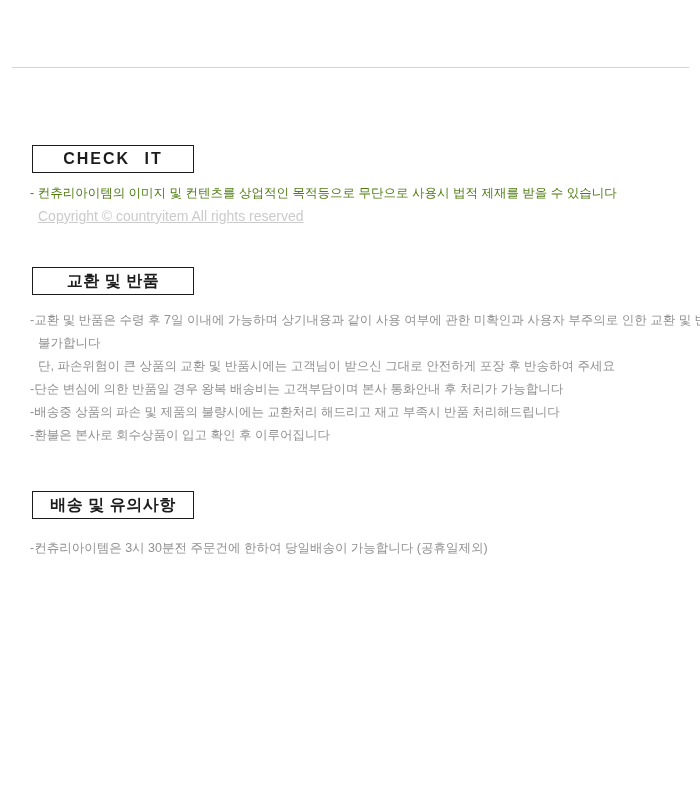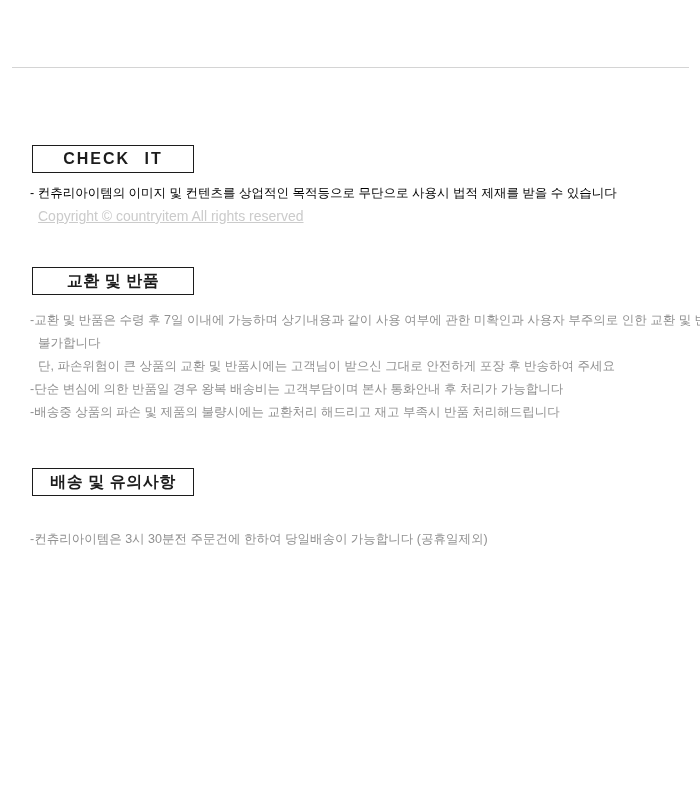--- a/index.html
+++ b/index.html
@@ -40,40 +40,40 @@
       word-spacing: 8px;
     }
     .box-check { margin-top: 77px; }
     .box-exchange { margin-top: 44px; }
     .box-shipping { margin-top: 44px; }
     p { margin: 0; }
     .notice-line {
       margin: 12px 30px 4px 30px;
       font-size: 12.5px;
       line-height: 16px;
-      color: #000000;
+      color: #4d7c0f;
     }
     .copyright-line {
       margin: 8px 0 0 38px;
       font-size: 14px;
       line-height: 14px;
       color: #cbcbcb;
       text-decoration: underline;
     }
     .bullet-list {
       margin: 14px 28px 0 30px;
       font-size: 12.5px;
       color: #909090;
     }
     .bullet-list .line {
       line-height: 23px;
       white-space: nowrap;
     }
     .bullet-list.shipping {
-      margin-top: 30px;
+      margin-top: 16px;
     }
     .bullet-list.shipping .line {
       line-height: 27px;
     }
     .bullet-list .line.indent {
       padding-left: 8px;
     }
   </style>
 </head>
 <body>
@@ -93,20 +93,21 @@
   <section>
     <div class="title-box box-exchange">
       <span>교환 및 반품</span>
     </div>
     <div class="bullet-list">
       <div class="line">-교환 및 반품은 수령 후 7일 이내에 가능하며 상기내용과 같이 사용 여부에 관한 미확인과 사용자 부주의로 인한 교환 및 반품은</div>
       <div class="line indent">불가합니다</div>
       <div class="line indent">단, 파손위험이 큰 상품의 교환 및 반품시에는 고객님이 받으신 그대로 안전하게 포장 후 반송하여 주세요</div>
       <div class="line">-단순 변심에 의한 반품일 경우 왕복 배송비는 고객부담이며 본사 통화안내 후 처리가 가능합니다</div>
       <div class="line">-배송중 상품의 파손 및 제품의 불량시에는 교환처리 해드리고 재고 부족시 반품 처리해드립니다</div>
+      <div class="line">-환불은 본사로 회수상품이 입고 확인 후 이루어집니다</div>
     </div>
   </section>
 
   <section>
     <div class="title-box box-shipping">
       <span>배송 및 유의사항</span>
     </div>
     <div class="bullet-list shipping">
       <div class="line">-컨츄리아이템은 3시 30분전 주문건에 한하여 당일배송이 가능합니다 (공휴일제외)</div>
     </div>

